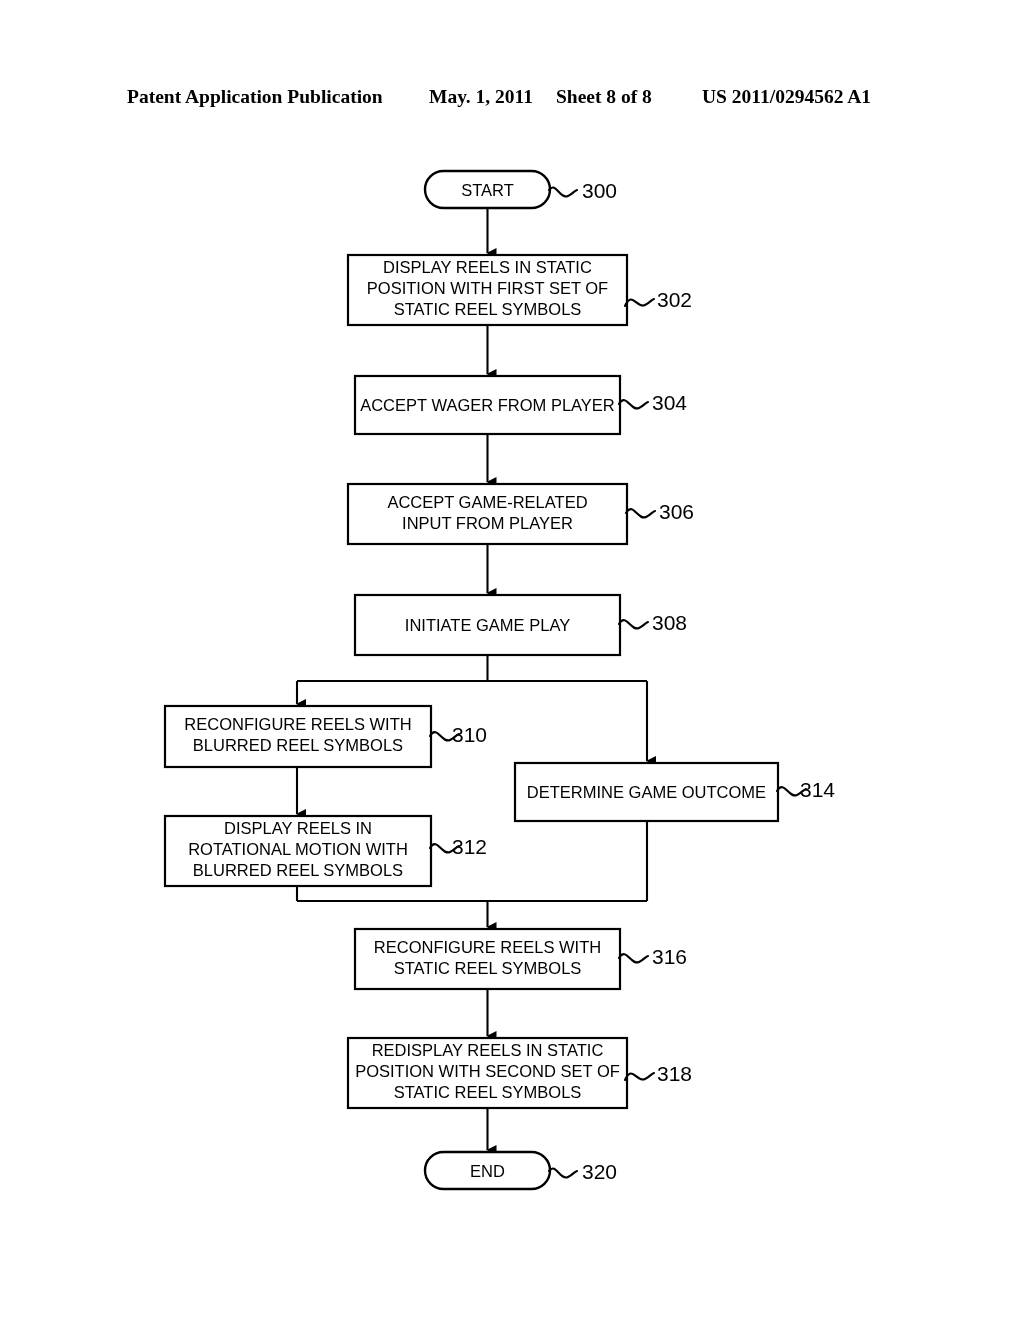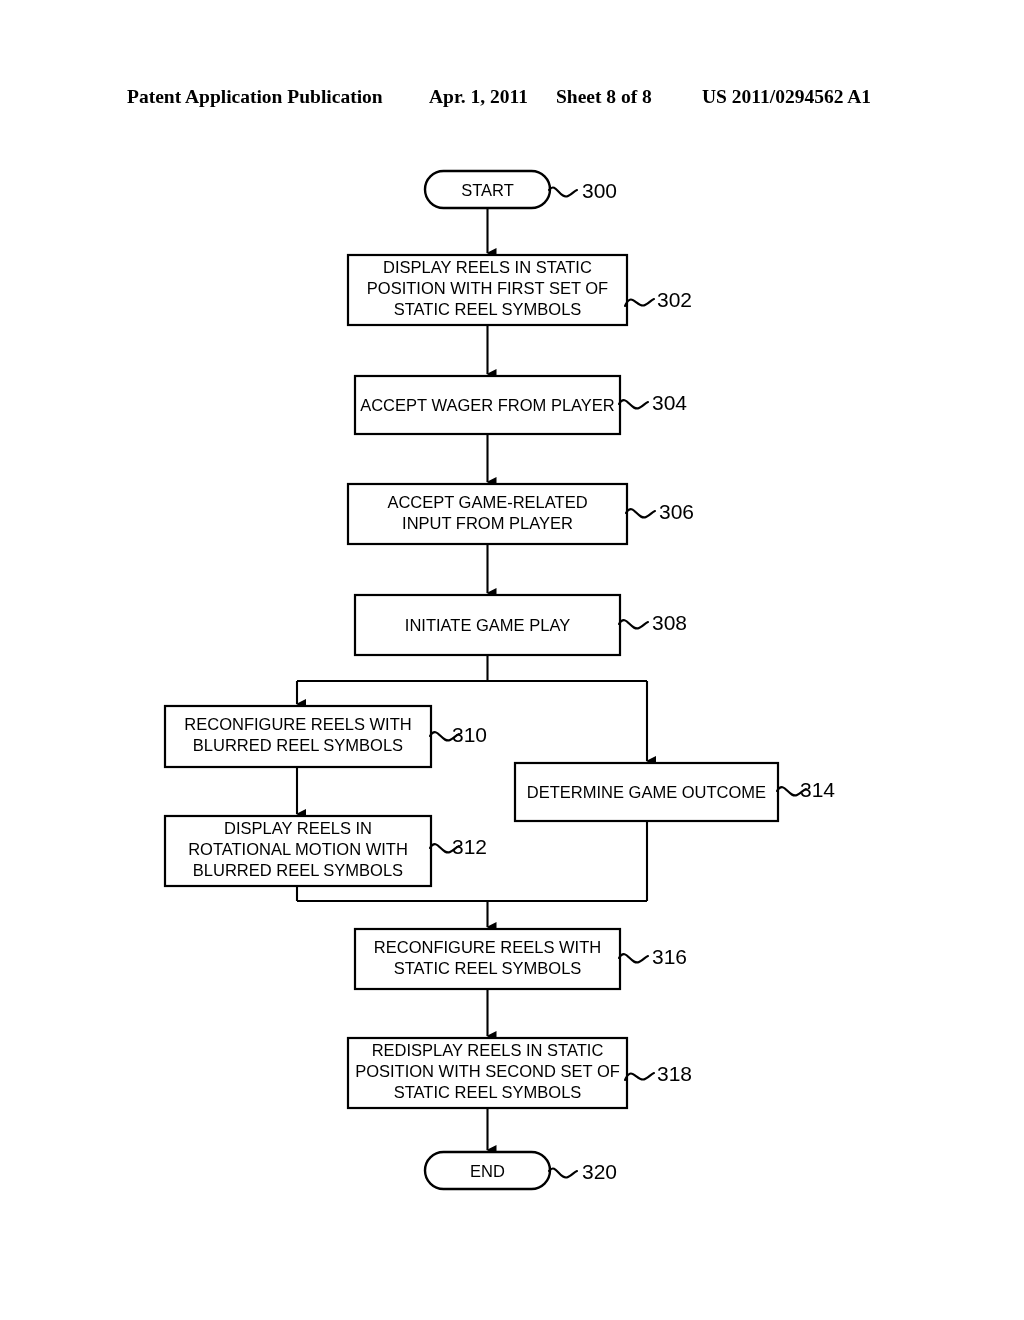--- a/index.html
+++ b/index.html
@@ -89,21 +89,21 @@
     white-space: nowrap;
   }
 </style>
 </head>
 <body>
 
 <div id="sheet">
 
   <div class="hdr">
     <span class="hdr-pub">Patent Application Publication</span>
-    <span class="hdr-date">Apr. 1, 2011</span>
+    <span class="hdr-date">May. 1, 2011</span>
     <span class="hdr-sheet">Sheet 8 of 8</span>
     <span class="hdr-num">US 2011/0294562 A1</span>
   </div>
 
   <svg id="flow" viewBox="0 0 1024 1320">
     <defs>
       <marker id="arrowdown" markerWidth="12" markerHeight="12" refX="5" refY="9" orient="auto" markerUnits="userSpaceOnUse">
         <path d="M0,0 L10,0 L5,10 z" fill="#000000"></path>
       </marker>
     </defs>

